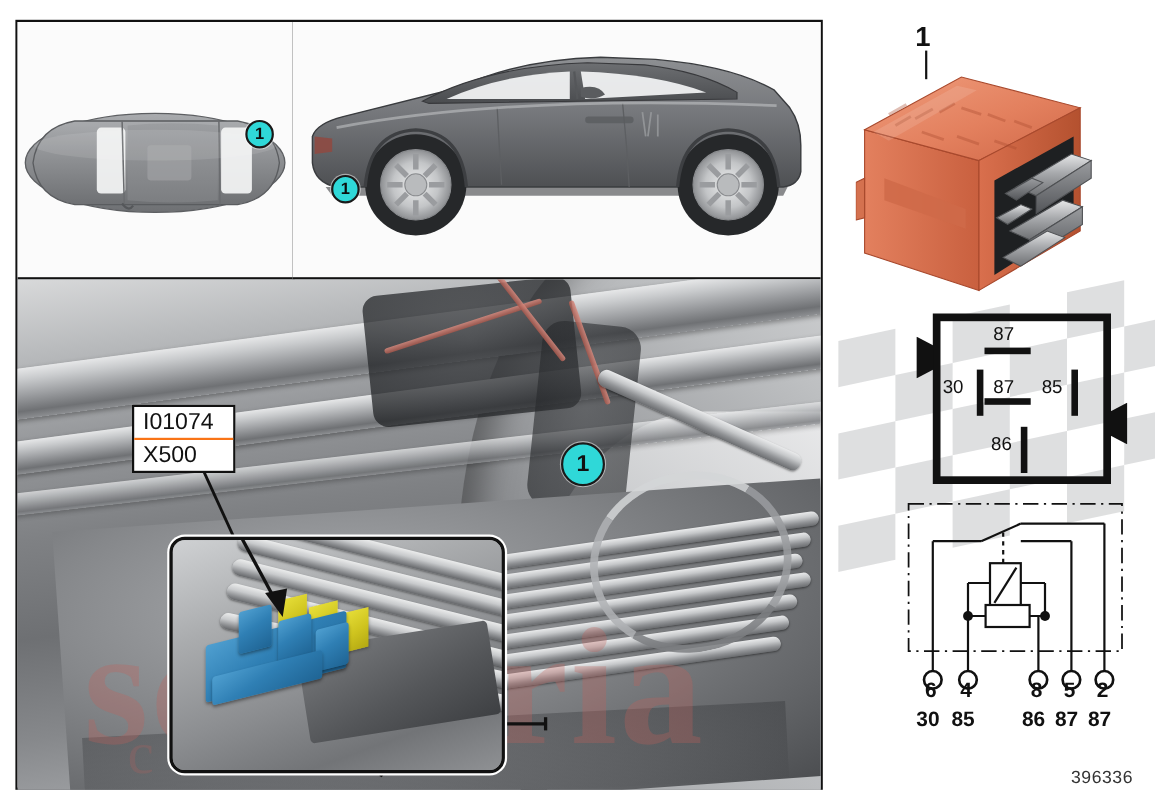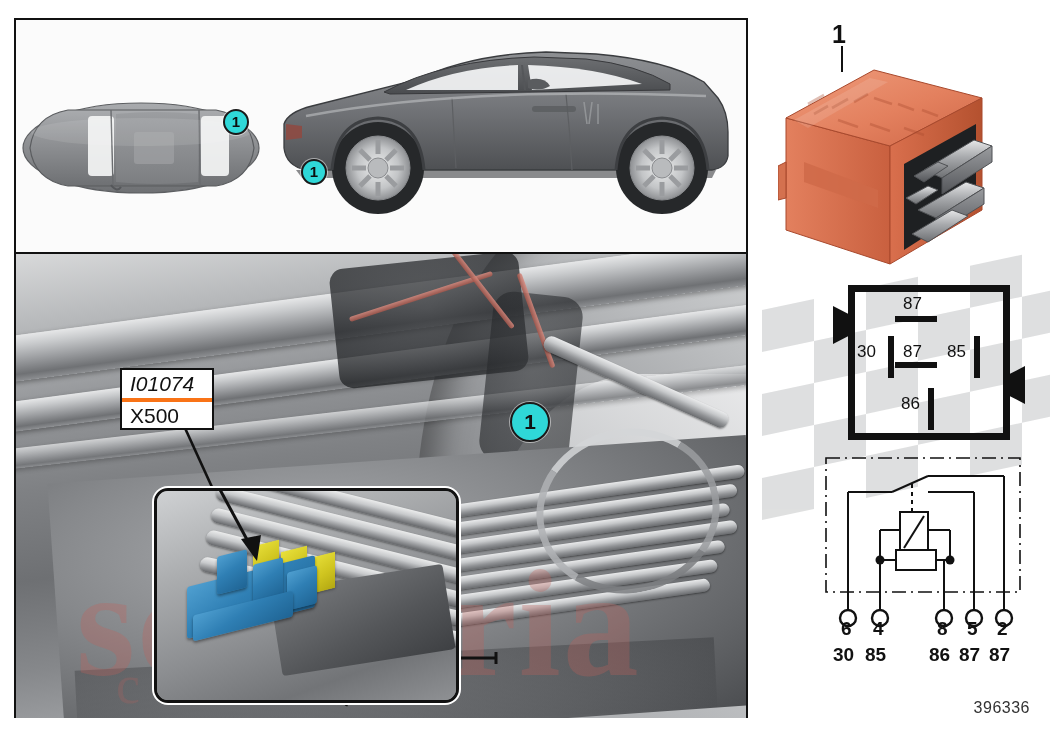--- a/index.html
+++ b/index.html
@@ -67,21 +67,21 @@
   .badge{position:absolute;border-radius:50%;background:#2fd8d8;border:2px solid #1a1a1a;
     color:#0d0d0d;font-weight:700;text-align:center;box-sizing:border-box;
     box-shadow:0 0 0 1px rgba(255,255,255,.5);}
   .badge-sm{width:26px;height:26px;line-height:22px;font-size:15px;}
   .badge-lg{width:40px;height:40px;line-height:36px;font-size:21px;color:#111;}
 
   
   .labelbox{position:absolute;background:#fff;border:2px solid #111;box-sizing:border-box;}
   .labelbox .row{height:28px;line-height:28px;padding:0 8px;font-size:21px;color:#111;
       font-family:"Liberation Sans",sans-serif;white-space:nowrap;}
-  .labelbox .row.top{border-bottom:4px solid #f97316;font-style:italic;}
+  .labelbox .row.top{border-bottom:2px solid #f97316;}
 
   
   .inset{position:absolute;left:138px;top:468px;width:305px;height:215px;border:3px solid #111;border-radius:14px;
     box-sizing:border-box;overflow:hidden;background:#9b9d9f;box-shadow:0 0 0 2px #fff;}
   .inset-bg{position:absolute;inset:0;
     background:linear-gradient(160deg,#cfd1d3 0%,#aaacae 30%,#8c8e91 58%,#727477 80%,#8f9194 100%);}
   .inset-tube{position:absolute;height:15px;border-radius:8px;
     background:linear-gradient(180deg,#ebecec 0%,#c8cacc 40%,#8d8f92 75%,#65676a 100%);
     box-shadow:0 1px 2px rgba(0,0,0,.4);}
   .relay-blue{position:absolute;background:linear-gradient(155deg,#4f9fd0 0%,#2f7fb4 45%,#1f6494 100%);

